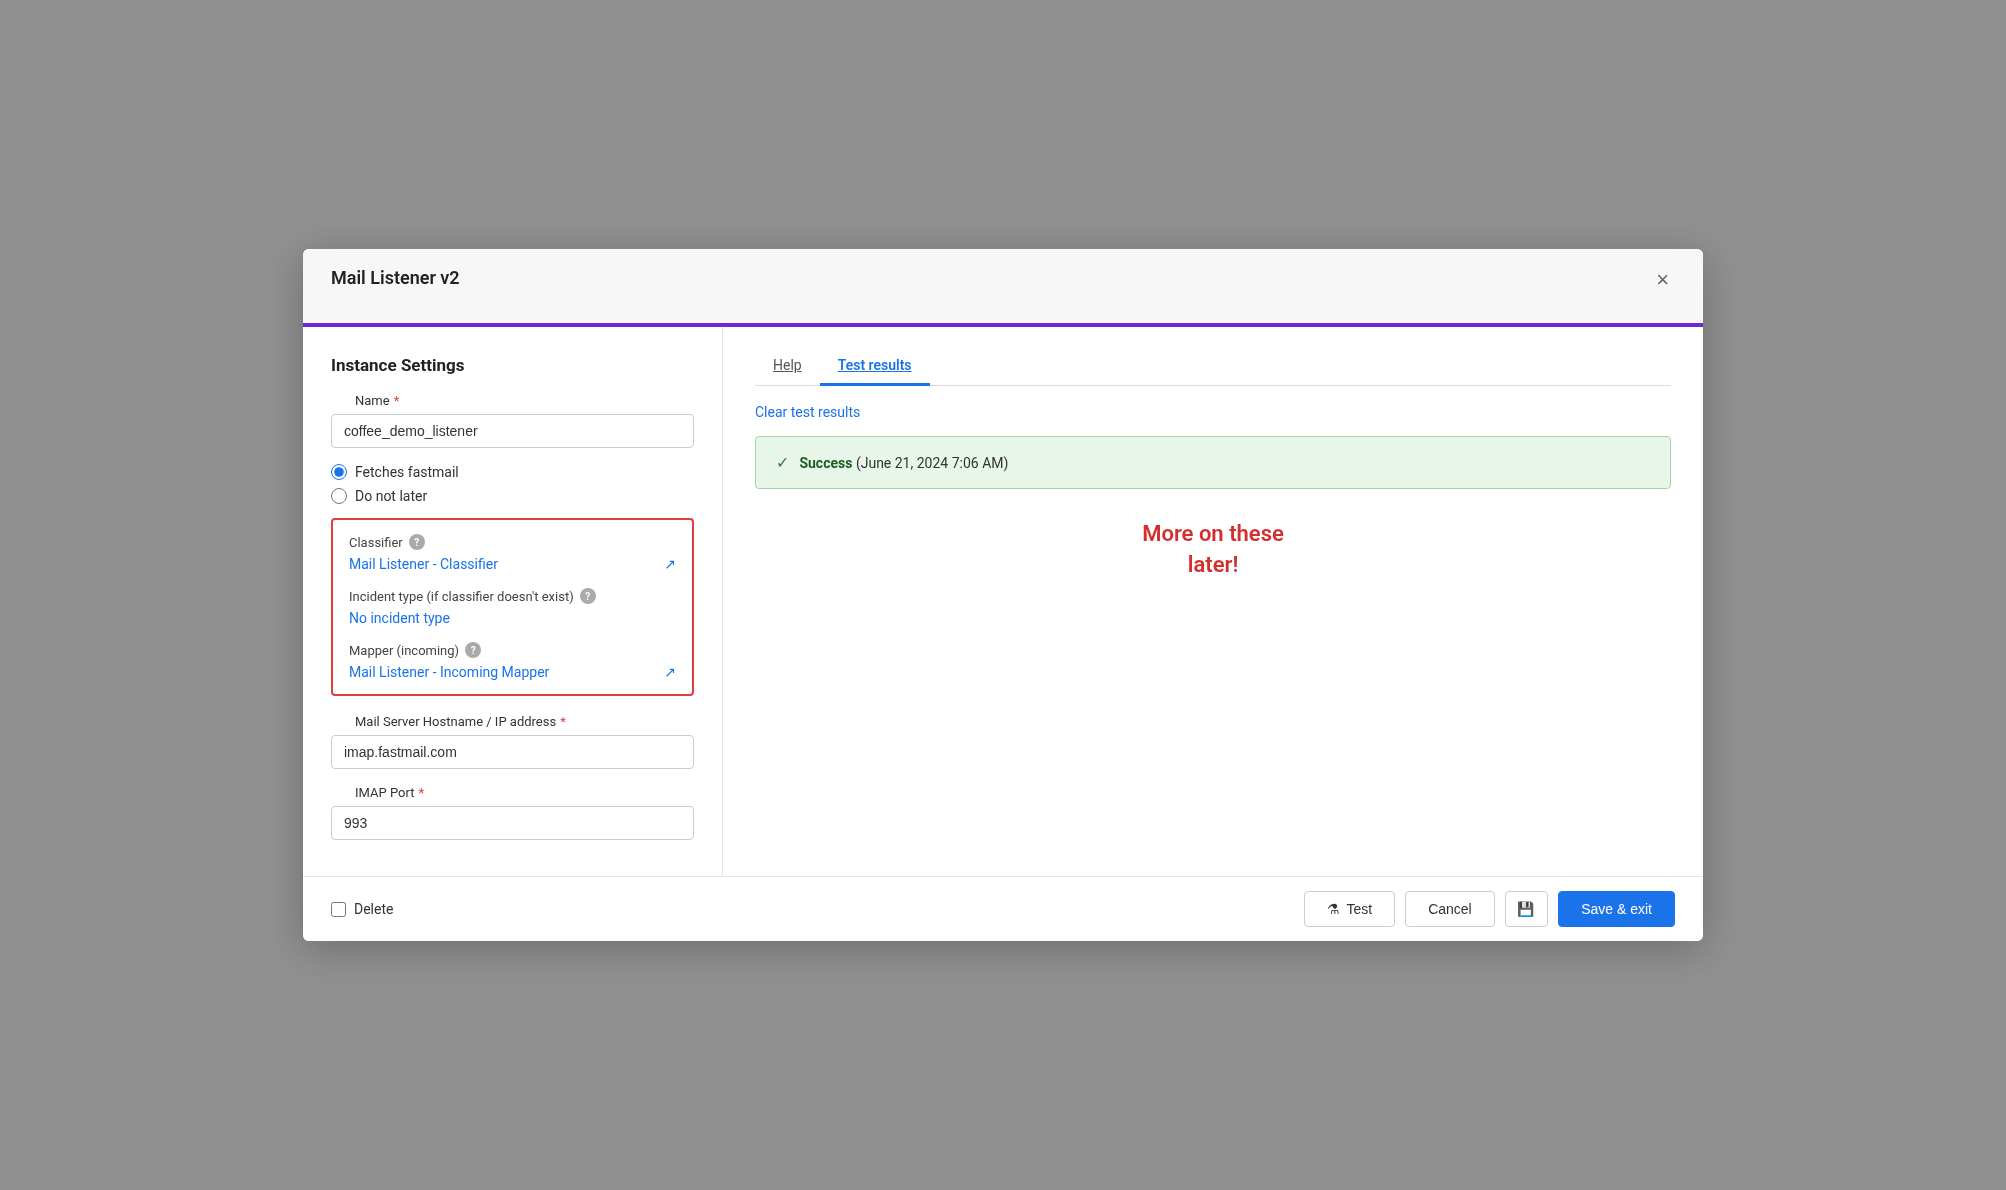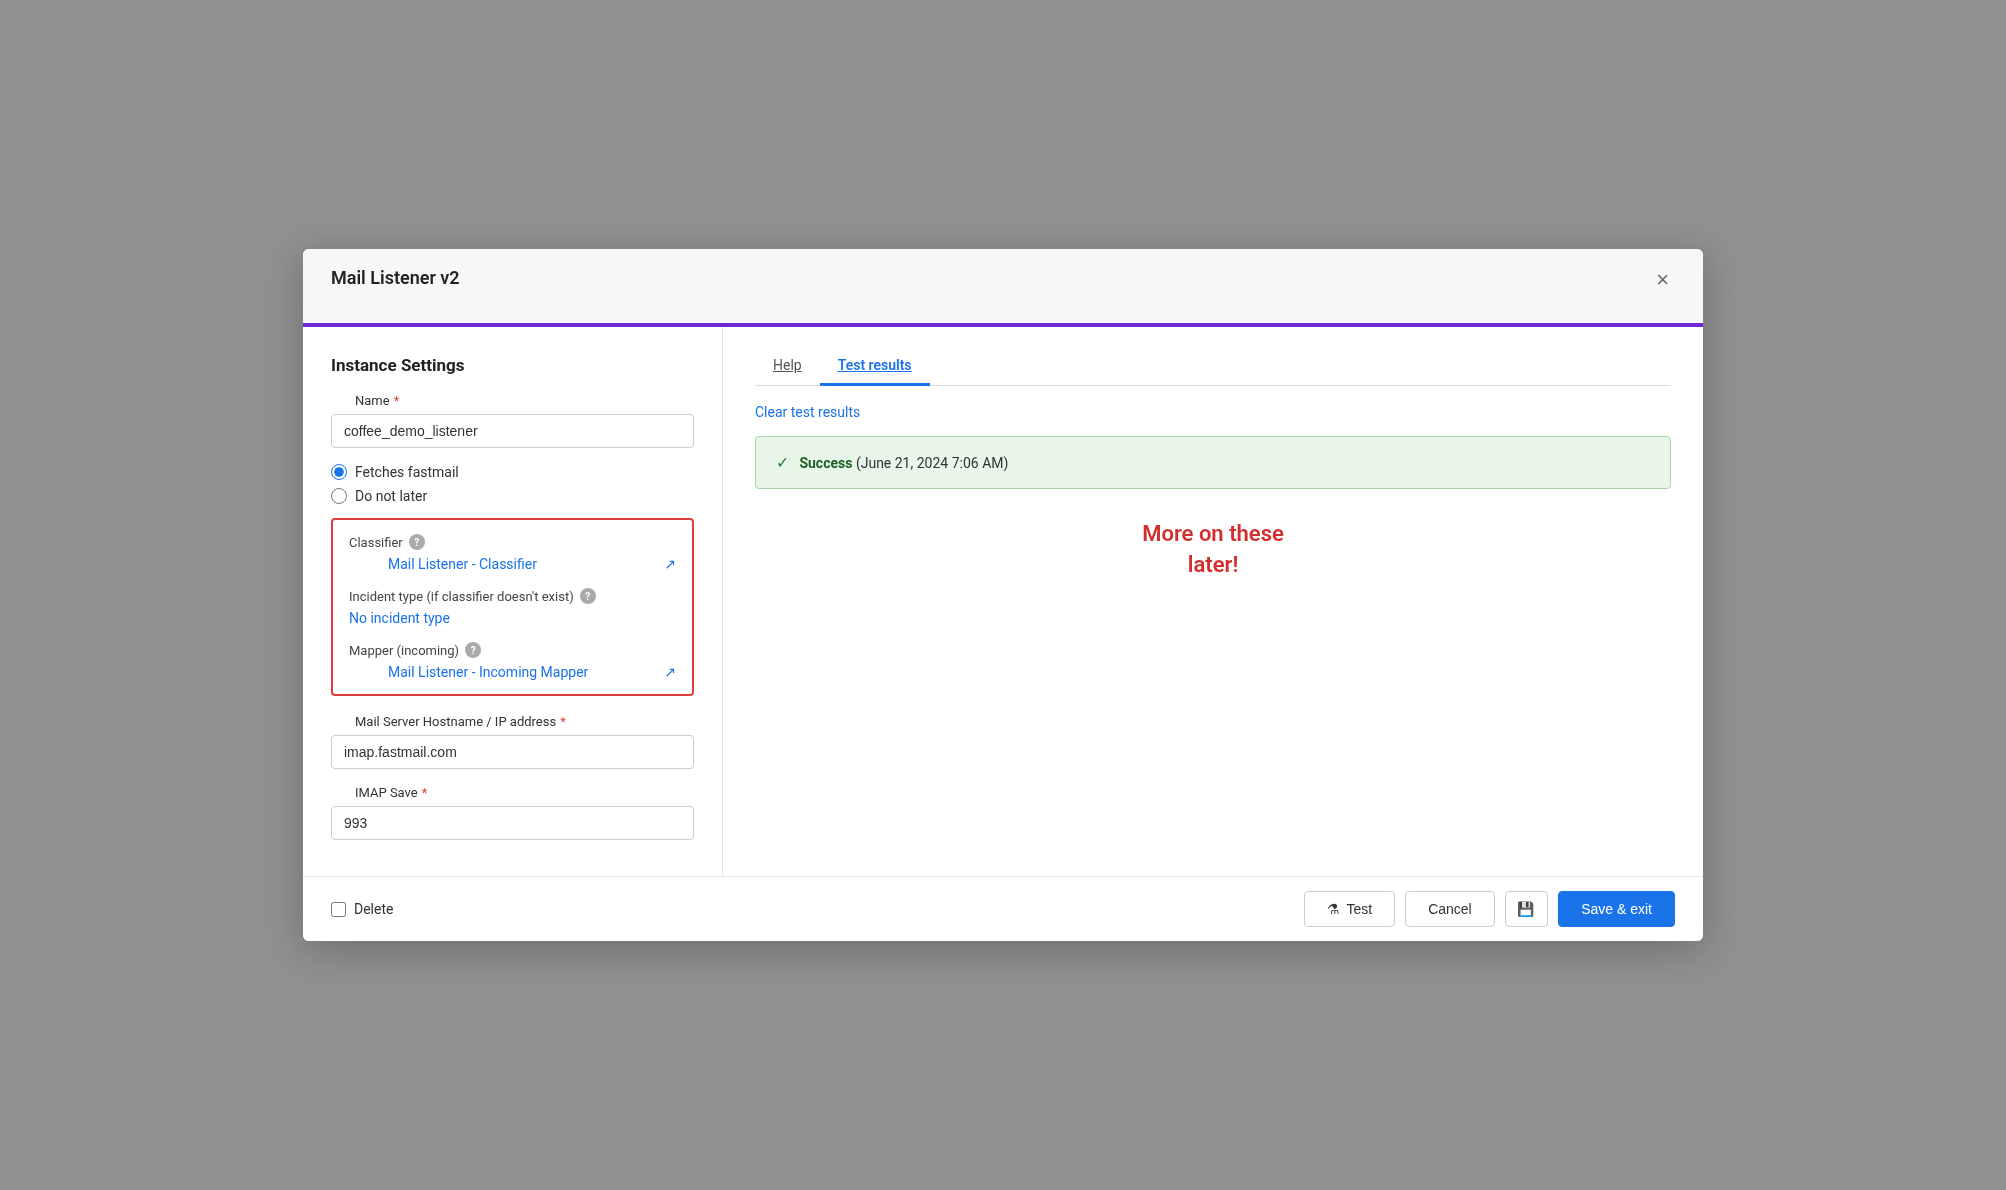--- a/index.html
+++ b/index.html
@@ -145,21 +145,20 @@
       background: #aaa;
       color: #fff;
       font-size: 10px;
       font-weight: 700;
       cursor: pointer;
     }
     .link-row {
       display: flex;
       align-items: flex-end;
       justify-content: space-between;
-      margin-left: 39px;
     }
     .blue-link {
       color: #1a73e8;
       font-size: 14px;
       cursor: pointer;
       text-decoration: none;
     }
     .external-icon {
       color: #1a73e8;
       font-size: 14px;
@@ -366,21 +365,21 @@
 
         
         <div class="field-label">
           <span>Mail Server Hostname / IP address</span>
           <span class="required-star">*</span>
         </div>
         <input type="text" class="text-input" value="imap.fastmail.com" style="">
 
         
         <div class="field-label">
-          <span>IMAP Save</span>
+          <span>IMAP Port</span>
           <span class="required-star">*</span>
         </div>
         <input type="text" class="text-input" value="993" style="">
       </div>
 
       <div class="right-panel">
 
         <div class="tabs-row">
           <div class="tab">Help</div>
           <div class="tab active">Test results</div>

